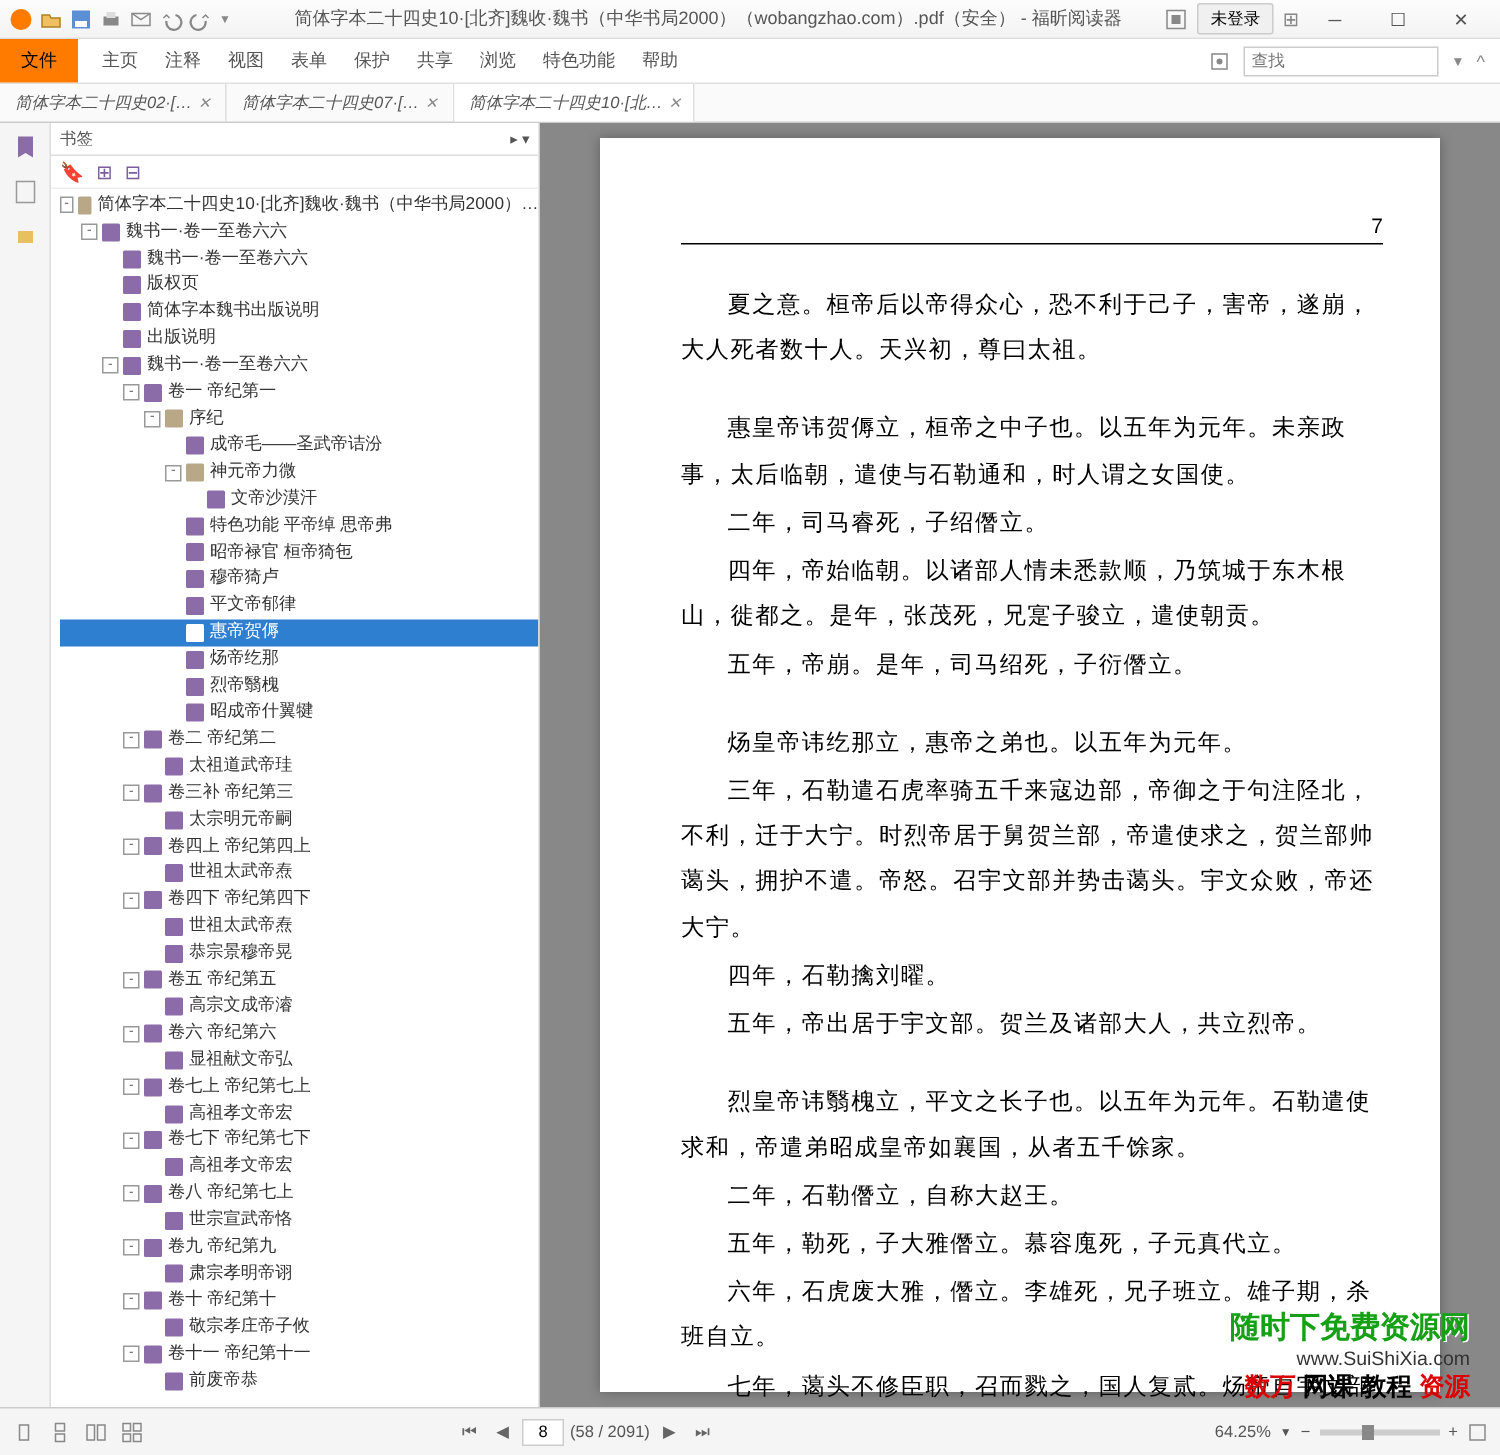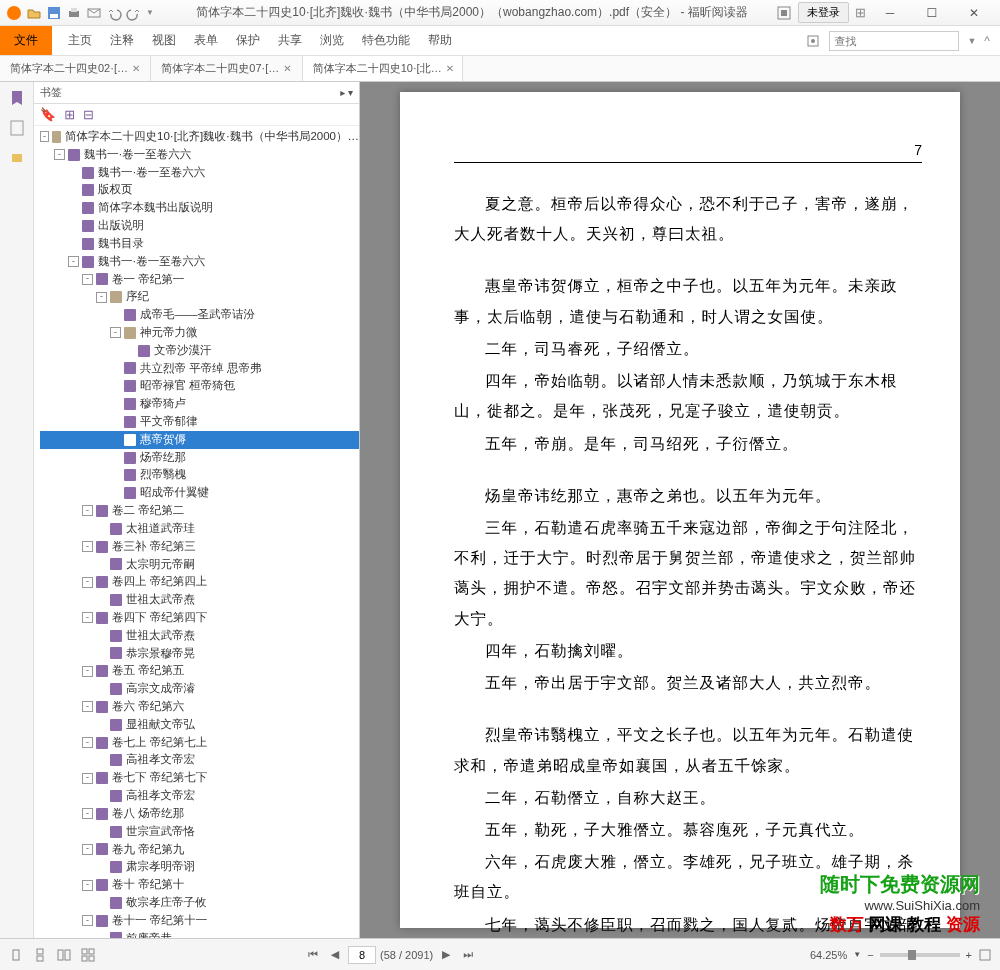--- a/index.html
+++ b/index.html
@@ -11,21 +11,21 @@
 .wctrl { display:flex; align-items:center; gap:6px; padding-right:8px; }
 .wctrl .pill { padding:2px 8px; background:#f0f0f0; border:1px solid #ccc; border-radius:2px; font-size:11px; }
 .wbtn { width:36px; height:22px; display:flex; align-items:center; justify-content:center; color:#555; }
 .menubar { height:30px; display:flex; align-items:center; border-bottom:1px solid #e0e0e0; }
 .file-tab { background:#ff7b00; color:#000000; padding:6px 14px; font-size:12px; }
 .menus { display:flex; gap:18px; padding:0 16px; color:#555; }
 .menus span { cursor:pointer; }
 .rtools { margin-left:auto; display:flex; align-items:center; gap:8px; padding-right:10px; }
 .search-box { width:130px; height:20px; border:1px solid #ccc; padding:0 4px; font-size:11px; color:#999; }
 .doc-tabs { height:26px; display:flex; border-bottom:1px solid #ccc; background:#fafafa; }
-.dtab { padding:4px 10px; border-right:1px solid #ddd; max-width:160px; overflow:hidden; white-space:nowrap; text-overflow:ellipsis; font-size:11px; color:#555; display:flex; align-items:center; gap:4px; }
+.dtab { padding:4px 10px; border-right:1px solid #ddd; max-width:160px; overflow:hidden; white-space:nowrap; text-overflow:ellipsis; font-size:11px; color:#555; display:flex; align-items:center; gap:4px;font-style:italic; }
 .dtab.active { background:#fff; }
 .dtab .close { color:#888; font-size:10px; }
 .main { display:flex; height:856px; }
 .sidestrip { width:34px; background:#f5f5f5; border-right:1px solid #ddd; display:flex; flex-direction:column; align-items:center; padding-top:6px; gap:10px; }
 .sidestrip .sic { width:20px; height:20px; display:flex; align-items:center; justify-content:center; }
 .bookmark-panel { width:326px; border-right:1px solid #ccc; display:flex; flex-direction:column; overflow:hidden; }
 .bm-head { height:22px; display:flex; align-items:center; justify-content:space-between; padding:0 6px; border-bottom:1px solid #ddd; color:#555; font-size:11px; }
 .bm-tool { height:22px; display:flex; align-items:center; gap:8px; padding:0 6px; border-bottom:1px solid #eee; }
 .bm-tool span { color:#7b5c9e; font-size:13px; }
 .tree { flex:1; overflow:auto; padding:2px 0 2px 6px; font-size:11.5px; line-height:1.55; color:#333; }
@@ -212,25 +212,20 @@
           <span class="spacer"></span>
           <span class="bic "></span>
           <span>简体字本魏书出版说明</span>
         </div>
         <div class="tn" style="padding-left: 28px;">
           <span class="spacer"></span>
           <span class="bic "></span>
           <span>出版说明</span>
         </div>
         <div class="tn" style="padding-left: 28px;">
-          <span class="spacer"></span>
-          <span class="bic "></span>
-          <span>魏书目录</span>
-        </div>
-        <div class="tn" style="padding-left: 28px;">
           <span class="tog">-</span>
           <span class="bic "></span>
           <span>魏书一·卷一至卷六六</span>
         </div>
         <div class="tn" style="padding-left: 42px;">
           <span class="tog">-</span>
           <span class="bic "></span>
           <span>卷一  帝纪第一</span>
         </div>
         <div class="tn" style="padding-left: 56px;">
@@ -249,21 +244,21 @@
           <span>神元帝力微</span>
         </div>
         <div class="tn" style="padding-left: 84px;">
           <span class="spacer"></span>
           <span class="bic "></span>
           <span>文帝沙漠汗</span>
         </div>
         <div class="tn" style="padding-left: 70px;">
           <span class="spacer"></span>
           <span class="bic "></span>
-          <span>共立烈帝  平帝绰  思帝弗</span>
+          <span>特色功能  平帝绰  思帝弗</span>
         </div>
         <div class="tn" style="padding-left: 70px;">
           <span class="spacer"></span>
           <span class="bic "></span>
           <span>昭帝禄官  桓帝猗㐌</span>
         </div>
         <div class="tn" style="padding-left: 70px;">
           <span class="spacer"></span>
           <span class="bic "></span>
           <span>穆帝猗卢</span>
@@ -374,21 +369,21 @@
           <span>卷七下  帝纪第七下</span>
         </div>
         <div class="tn" style="padding-left: 56px;">
           <span class="spacer"></span>
           <span class="bic "></span>
           <span>高祖孝文帝宏</span>
         </div>
         <div class="tn" style="padding-left: 42px;">
           <span class="tog">-</span>
           <span class="bic "></span>
-          <span>卷八  炀帝纥那</span>
+          <span>卷八  帝纪第七上</span>
         </div>
         <div class="tn" style="padding-left: 56px;">
           <span class="spacer"></span>
           <span class="bic "></span>
           <span>世宗宣武帝恪</span>
         </div>
         <div class="tn" style="padding-left: 42px;">
           <span class="tog">-</span>
           <span class="bic "></span>
           <span>卷九  帝纪第九</span>

